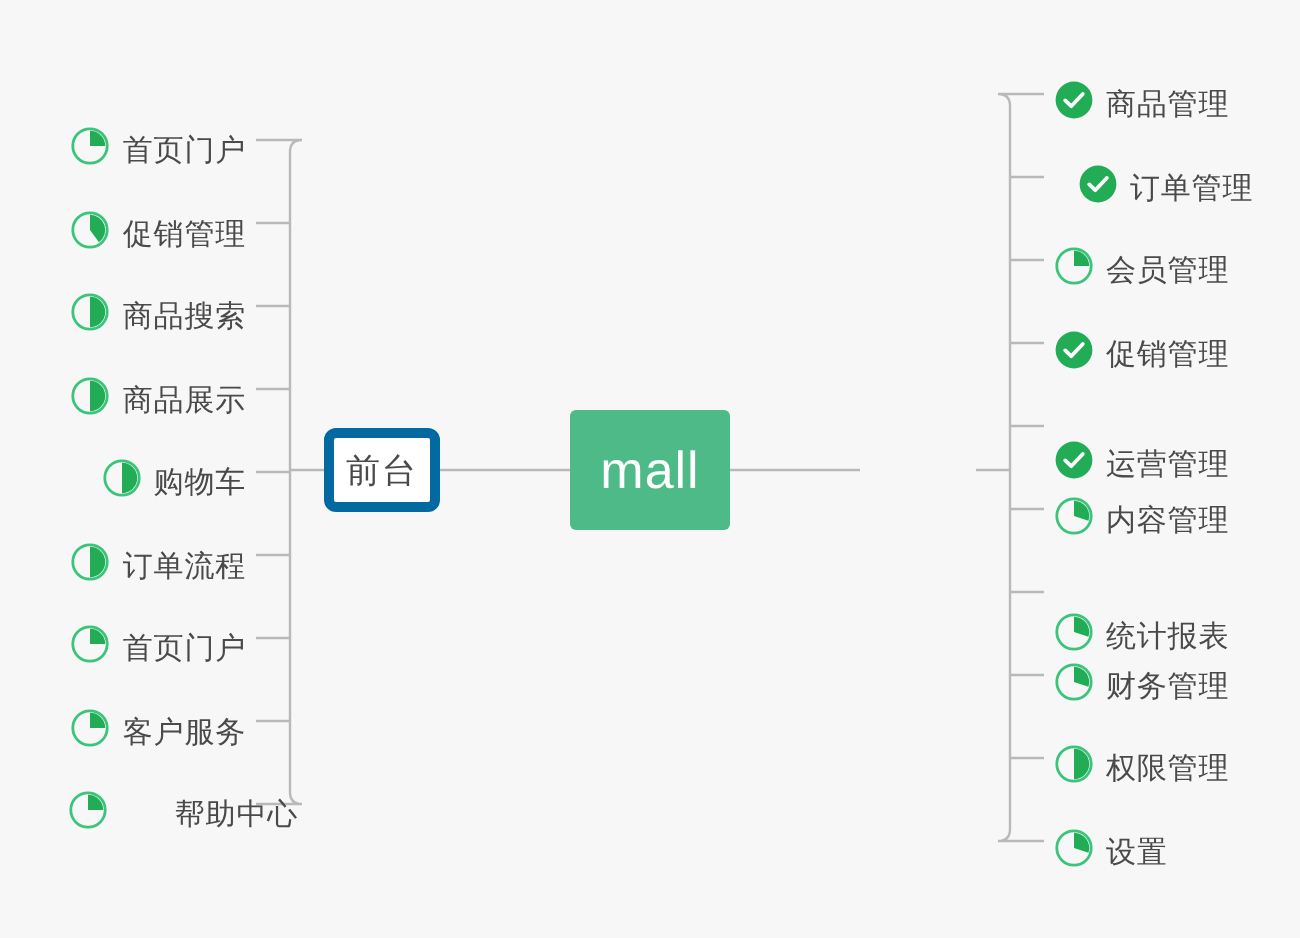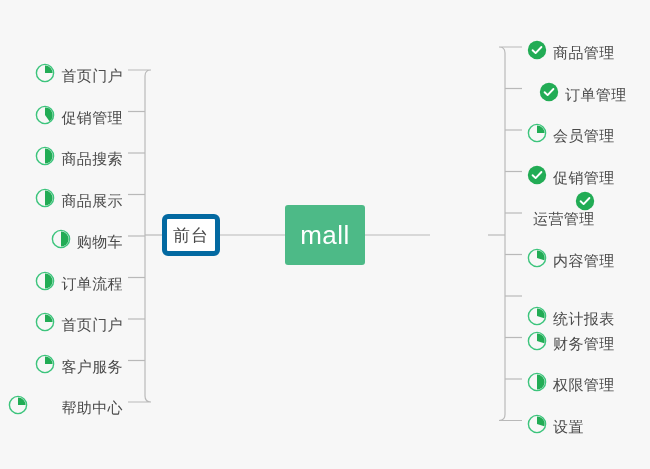--- a/index.html
+++ b/index.html
@@ -175,21 +175,21 @@
         </svg>
         <span class="leaf-label">首页门户</span>
       </div>
       <div class="leaf left" style="top: 347.5px; right: 527px;">
         <svg viewBox="0 0 20 20" class="status-icon">
           <circle cx="10" cy="10" r="8.6" fill="none" stroke="#3cc47c" stroke-width="1.4"></circle>
           <path d="M10 10 L10 2.4000000000000004 A 7.6 7.6 0 0 1 17.60 10.00 Z" fill="#22ac55"></path>
         </svg>
         <span class="leaf-label">客户服务</span>
       </div>
-      <div class="leaf left" style="top: 389px; right: 527px; gap: 27px;">
+      <div class="leaf left" style="top: 389px; right: 501px; gap: 27px;">
         <svg viewBox="0 0 20 20" class="status-icon">
           <circle cx="10" cy="10" r="8.6" fill="none" stroke="#3cc47c" stroke-width="1.4"></circle>
           <path d="M10 10 L10 2.4000000000000004 A 7.6 7.6 0 0 1 17.60 10.00 Z" fill="#22ac55"></path>
         </svg>
         <span class="leaf-label">帮助中心</span>
       </div>
       <div class="leaf right" style="top: 34px; left: 527px;">
         <svg viewBox="0 0 20 20" class="status-icon">
           <circle cx="10" cy="10" r="9.2" fill="#22ac55"></circle>
           <path d="M5.6 10.2 L8.6 13.1 L14.4 7.0" fill="none" stroke="#ffffff" stroke-width="1.9" stroke-linecap="round" stroke-linejoin="round"></path>
@@ -210,21 +210,21 @@
         </svg>
         <span class="leaf-label">会员管理</span>
       </div>
       <div class="leaf right" style="top: 158.5px; left: 527px;">
         <svg viewBox="0 0 20 20" class="status-icon">
           <circle cx="10" cy="10" r="9.2" fill="#22ac55"></circle>
           <path d="M5.6 10.2 L8.6 13.1 L14.4 7.0" fill="none" stroke="#ffffff" stroke-width="1.9" stroke-linecap="round" stroke-linejoin="round"></path>
         </svg>
         <span class="leaf-label">促销管理</span>
       </div>
-      <div class="leaf right" style="top: 191px; left: 527px; flex-direction: column;">
+      <div class="leaf right" style="top: 214px; left: 527px;">
         <svg viewBox="0 0 20 20" class="status-icon">
           <circle cx="10" cy="10" r="9.2" fill="#22ac55"></circle>
           <path d="M5.6 10.2 L8.6 13.1 L14.4 7.0" fill="none" stroke="#ffffff" stroke-width="1.9" stroke-linecap="round" stroke-linejoin="round"></path>
         </svg>
         <span class="leaf-label">运营管理</span>
       </div>
       <div class="leaf right" style="top: 241.5px; left: 527px;">
         <svg viewBox="0 0 20 20" class="status-icon">
           <circle cx="10" cy="10" r="8.6" fill="none" stroke="#3cc47c" stroke-width="1.4"></circle>
           <path d="M10 10 L10 2.4000000000000004 A 7.6 7.6 0 0 1 17.23 12.35 Z" fill="#22ac55"></path>

